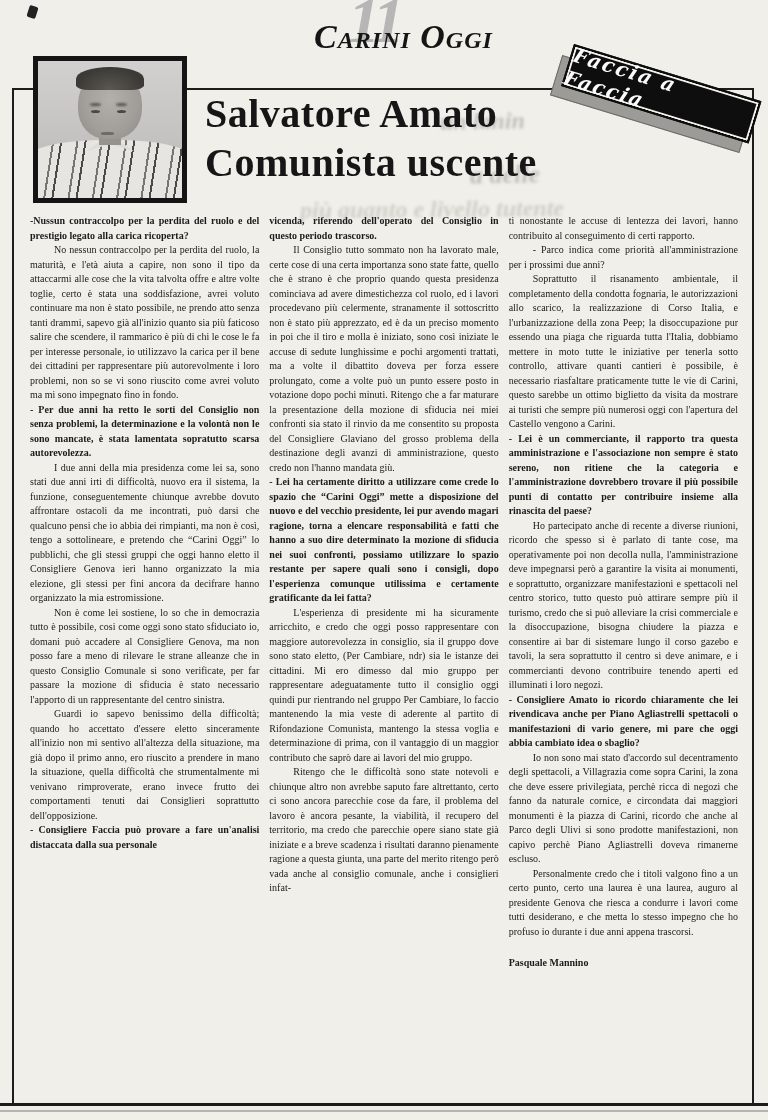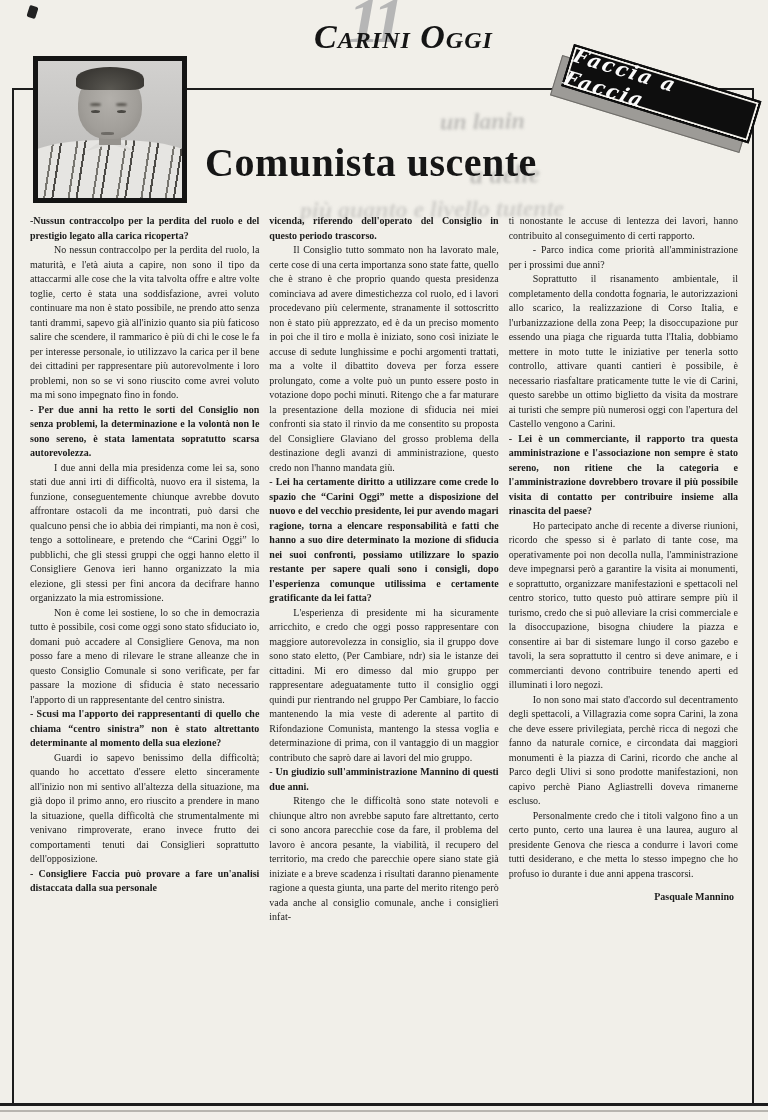--- a/index.html
+++ b/index.html
@@ -86,21 +86,21 @@
 
   
   .columns{
     position:absolute;left:30px;top:214px;width:708px;height:884px;
     display:flex;gap:10px;overflow:hidden;z-index:2;
   }
   .col{flex:1 1 0;min-width:0;}
   .col p{margin:0;font-size:10px;line-height:14.5px;text-align:justify;color:#1b1b1b;}
   .col p.q, .col p.qc{font-weight:bold;}
   .col p.a, .col p.q-ind{text-indent:24px;font-family:Liberation Serif, serif;}
-  .col p.sig{font-weight:bold;text-align:right;padding-right:4px;margin-top:9px;}
+  .col p.sig{font-weight:bold;padding-right:4px;margin-top:17px;}
 </style>
 </head>
 <body>
 
 <div class="page">
 
   <div class="masthead-wrap">
     <div class="pagenum">11</div>
     <h1 class="masthead">Carini Oggi</h1>
   </div>
@@ -129,49 +129,48 @@
   </div>
 
   <div class="banner-rot">
     <div class="banner-shadow"></div>
     <div class="banner-face">
       <span>Faccia a Faccia</span>
     </div>
   </div>
 
   <h2 class="title">
-    <br>
+    <span>Salvatore Amato</span><br>
     <span>Comunista uscente</span>
   </h2>
 
   <div class="columns" id="columns">
       <div class="col">
         <p class="q">-Nussun contraccolpo per la perdita del ruolo e del prestigio legato alla carica ricoperta?</p>
         <p class="a">No nessun contraccolpo per la perdita del ruolo, la maturità, e l'età aiuta a capire, non sono il tipo da attaccarmi alle cose che la vita talvolta offre e altre volte toglie, certo è stata una soddisfazione, avrei voluto continuare ma non è stato possibile, ne prendo atto senza tanti drammi, sapevo già all'inizio quanto sia più faticoso salire che scendere, il rammarico è più di chi le cose le fa per interesse personale, io utilizzavo la carica per il bene dei cittadini per rappresentare più autorevolmente i loro problemi, non so se vi sono riuscito come avrei voluto ma mi sono impegnato fino in fondo.</p>
-        <p class="q">- Per due anni ha retto le sorti del Consiglio non senza problemi, la determinazione e la volontà non le sono sereno, è stata lamentata sopratutto scarsa autorevolezza.</p>
+        <p class="q">- Per due anni ha retto le sorti del Consiglio non senza problemi, la determinazione e la volontà non le sono mancate, è stata lamentata sopratutto scarsa autorevolezza.</p>
         <p class="a">I due anni della mia presidenza come lei sa, sono stati due anni irti di difficoltà, nuovo era il sistema, la funzione, conseguentemente chiunque avrebbe dovuto affrontare ostacoli da me incontrati, può darsi che qualcuno pensi che io abbia dei rimpianti, ma non è così, tengo a sottolineare, e pretendo che “Carini Oggi” lo pubblichi, che gli stessi gruppi che oggi hanno eletto il Consigliere Genova ieri hanno organizzato la mia elezione, gli stessi per fini ancora da decifrare hanno organizzato la mia estromissione.</p>
         <p class="a">Non è come lei sostiene, lo so che in democrazia tutto è possibile, cosi come oggi sono stato sfiduciato io, domani può accadere al Consigliere Genova, ma non posso fare a meno di rilevare le strane alleanze che in questo Consiglio Comunale si sono verificate, per far passare la mozione di sfiducia è stato necessario l'apporto di un rappresentante del centro sinistra.</p>
-        <p class="q">- Scusi ma l'apporto dei rappresentanti di quello che chiama “centro sinistra” non è stato altrettanto determinante al momento della sua elezione?</p>
         <p class="a">Guardi io sapevo benissimo della difficoltà; quando ho accettato d'essere eletto sinceramente all'inizio non mi sentivo all'altezza della situazione, ma già dopo il primo anno, ero riuscito a prendere in mano la situazione, quella difficoltà che strumentalmente mi venivano rimproverate, erano invece frutto dei comportamenti tenuti dai Consiglieri soprattutto dell'opposizione.</p>
         <p class="q">- Consigliere Faccia può provare a fare un'analisi distaccata dalla sua personale</p>
       </div>
       <div class="col">
         <p class="qc">vicenda, riferendo dell'operato del Consiglio in questo periodo trascorso.</p>
         <p class="a">Il Consiglio tutto sommato non ha lavorato male, certe cose di una certa importanza sono state fatte, quello che è strano è che proprio quando questa presidenza cominciava ad avere dimestichezza col ruolo, ed i lavori procedevano più celermente, stranamente il sottoscritto non è stato più apprezzato, ed è da un preciso momento in poi che il tiro e molla è iniziato, sono così iniziate le accuse di sedute lunghissime e pochi argomenti trattati, ma a volte il dibattito doveva per forza essere prolungato, come a volte può un punto essere posto in votazione dopo pochi minuti. Ritengo che a far maturare la presentazione della mozione di sfiducia nei miei confronti sia stato il rinvio da me consentito su proposta del Consigliere Glaviano del grosso problema della destinazione degli avanzi di amministrazione, questo credo non l'hanno mandata giù.</p>
         <p class="q">- Lei ha certamente diritto a utilizzare come crede lo spazio che “Carini Oggi” mette a disposizione del nuovo e del vecchio presidente, lei pur avendo magari ragione, torna a elencare responsabilità e fatti che hanno a suo dire determinato la mozione di sfiducia nei suoi confronti, possiamo utilizzare lo spazio restante per sapere quali sono i consigli, dopo l'esperienza comunque utilissima e certamente gratificante da lei fatta?</p>
         <p class="a">L'esperienza di presidente mi ha sicuramente arricchito, e credo che oggi posso rappresentare con maggiore autorevolezza in consiglio, sia il gruppo dove sono stato eletto, (Per Cambiare, ndr) sia le istanze dei cittadini. Mi ero dimesso dal mio gruppo per rappresentare adeguatamente tutto il consiglio oggi quindi pur rientrando nel gruppo Per Cambiare, lo faccio mantenendo la mia veste di aderente al partito di Rifondazione Comunista, mantengo la stessa voglia e determinazione di prima, con il vantaggio di un maggior contributo che saprò dare ai lavori del mio gruppo.</p>
-        <p class="q">- Un giudizio sull'amministrazione Mannino di questi due anni.</p>
         <p class="a">Ritengo che le difficoltà sono state notevoli e chiunque altro non avrebbe saputo fare altrettanto, certo ci sono ancora parecchie cose da fare, il problema del lavoro è ancora pesante, la viabilità, il recupero del territorio, ma credo che parecchie opere siano state già iniziate e a breve scadenza i risultati daranno pienamente ragione a questa giunta, una parte del merito ritengo però vada anche al consiglio comunale, anche i consiglieri infat-</p>
       </div>
       <div class="col">
         <p class="ac">ti nonostante le accuse di lentezza dei lavori, hanno contribuito al conseguimento di certi rapporto.</p>
         <p class="q-ind">- Parco indica come priorità all'amministrazione per i prossimi due anni?</p>
         <p class="a">Soprattutto il risanamento ambientale, il completamento della condotta fognaria, le autorizzazioni allo scarico, la realizzazione di Corso Italia, e l'urbanizzazione della zona Peep; la disoccupazione pur essendo una piaga che riguarda tutta l'Italia, dobbiamo mettere in moto tutte le iniziative per tenerla sotto controllo, attivare quanti cantieri è possibile, è necessario riasfaltare praticamente tutte le vie di Carini, questo sarebbe un ottimo biglietto da visita da mostrare ai turisti che sempre più numerosi oggi con l'apertura del Castello vengono a Carini.</p>
-        <p class="q">- Lei è un commerciante, il rapporto tra questa amministrazione e l'associazione non sempre è stato sereno, non ritiene che la categoria e l'amministrazione dovrebbero trovare il più possibile visita di contatto per contribuire insieme alla rinascita del paese?</p>
+        <p class="q">- Lei è un commerciante, il rapporto tra questa amministrazione e l'associazione non sempre è stato sereno, non ritiene che la categoria e l'amministrazione dovrebbero trovare il più possibile punti di contatto per contribuire insieme alla rinascita del paese?</p>
         <p class="a">Ho partecipato anche di recente a diverse riunioni, ricordo che spesso si è parlato di tante cose, ma operativamente poi non decolla nulla, l'amministrazione deve impegnarsi però a garantire la visita ai monumenti, e soprattutto, organizzare manifestazioni e spettacoli nel centro storico, tutto questo può attirare sempre più il turismo, credo che si può alleviare la crisi commerciale e la disoccupazione, bisogna chiudere la piazza e consentire ai bar di sistemare lungo il corso gazebo e tavoli, la sera soprattutto il centro si deve animare, e i commercianti devono contribuire tenendo aperti ed illuminati i loro negozi.</p>
+        <p class="q">- Consigliere Amato io ricordo chiaramente che lei rivendicava anche per Piano Agliastrelli spettacoli o manifestazioni di vario genere, mi pare che oggi abbia cambiato idea o sbaglio?</p>
         <p class="a">Io non sono mai stato d'accordo sul decentramento degli spettacoli, a Villagrazia come sopra Carini, la zona che deve essere privilegiata, perchè ricca di negozi che fanno da naturale cornice, e circondata dai maggiori monumenti è la piazza di Carini, ricordo che anche al Parco degli Ulivi si sono prodotte manifestazioni, non capivo perchè Piano Agliastrelli doveva rimanerne escluso.</p>
         <p class="a">Personalmente credo che i titoli valgono fino a un certo punto, certo una laurea è una laurea, auguro al presidente Genova che riesca a condurre i lavori come tutti desiderano, e che metta lo stesso impegno che ho profuso io durante i due anni appena trascorsi.</p>
         <p class="sig">Pasquale Mannino</p>
       </div>
     </div>
 
   <div class="bottom-rule"></div>
   <div class="bottom-rule2"></div>
 
 </div>

